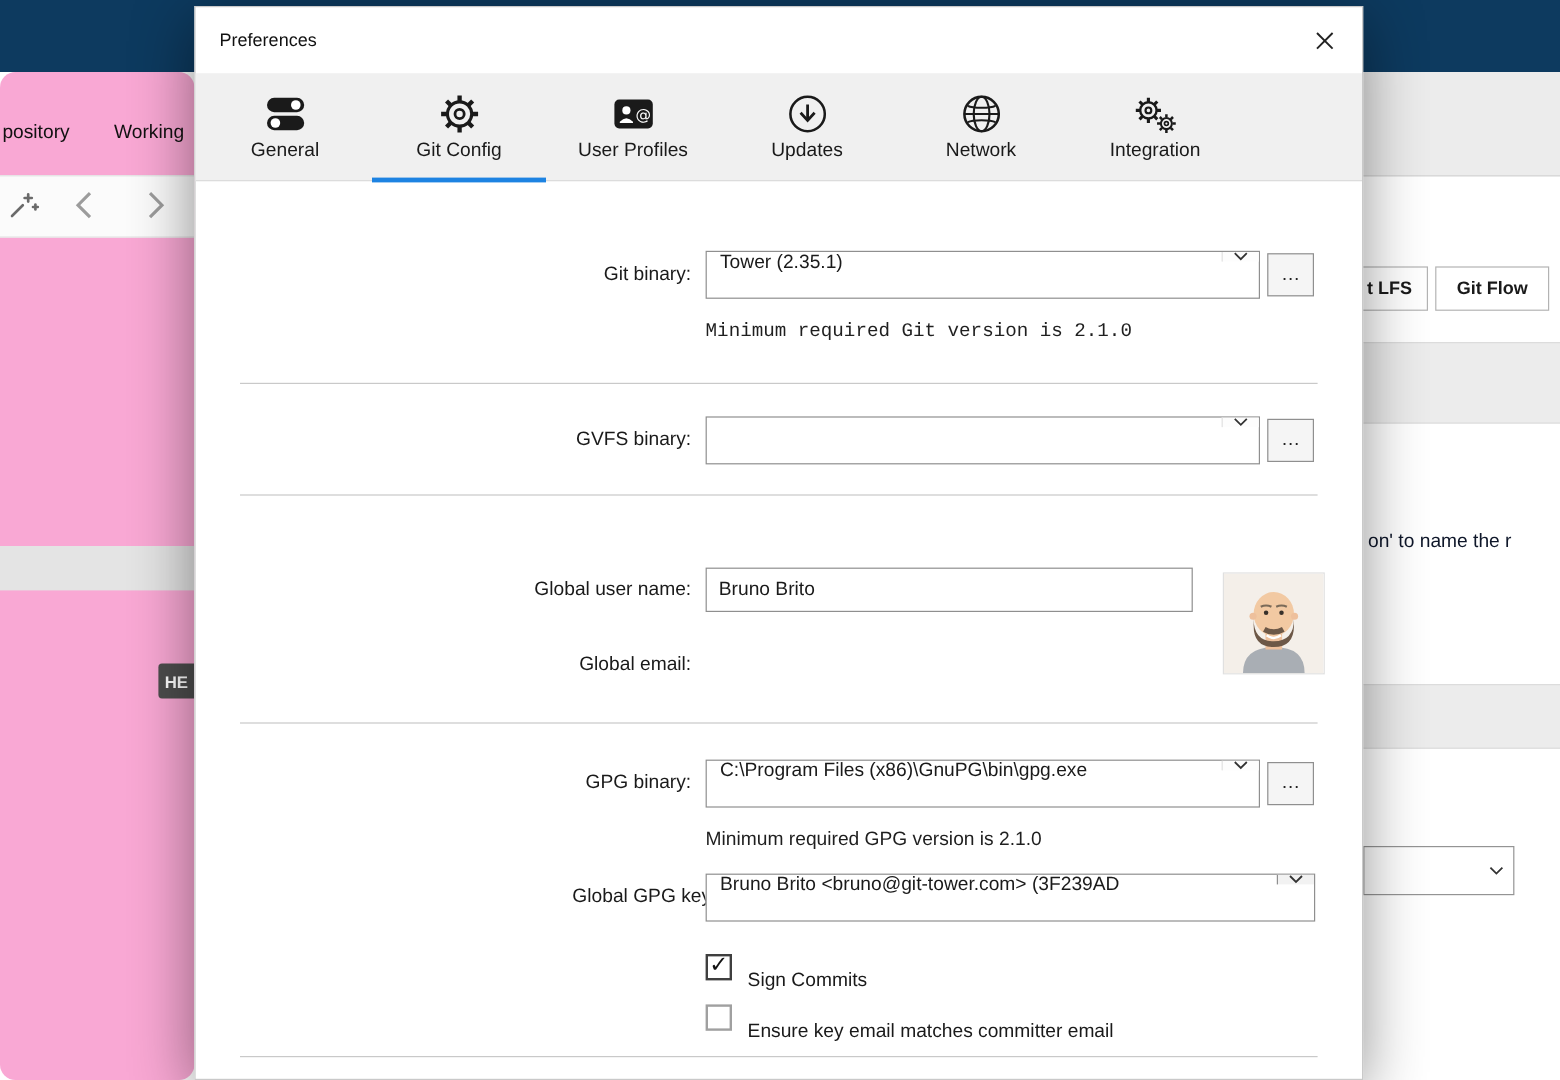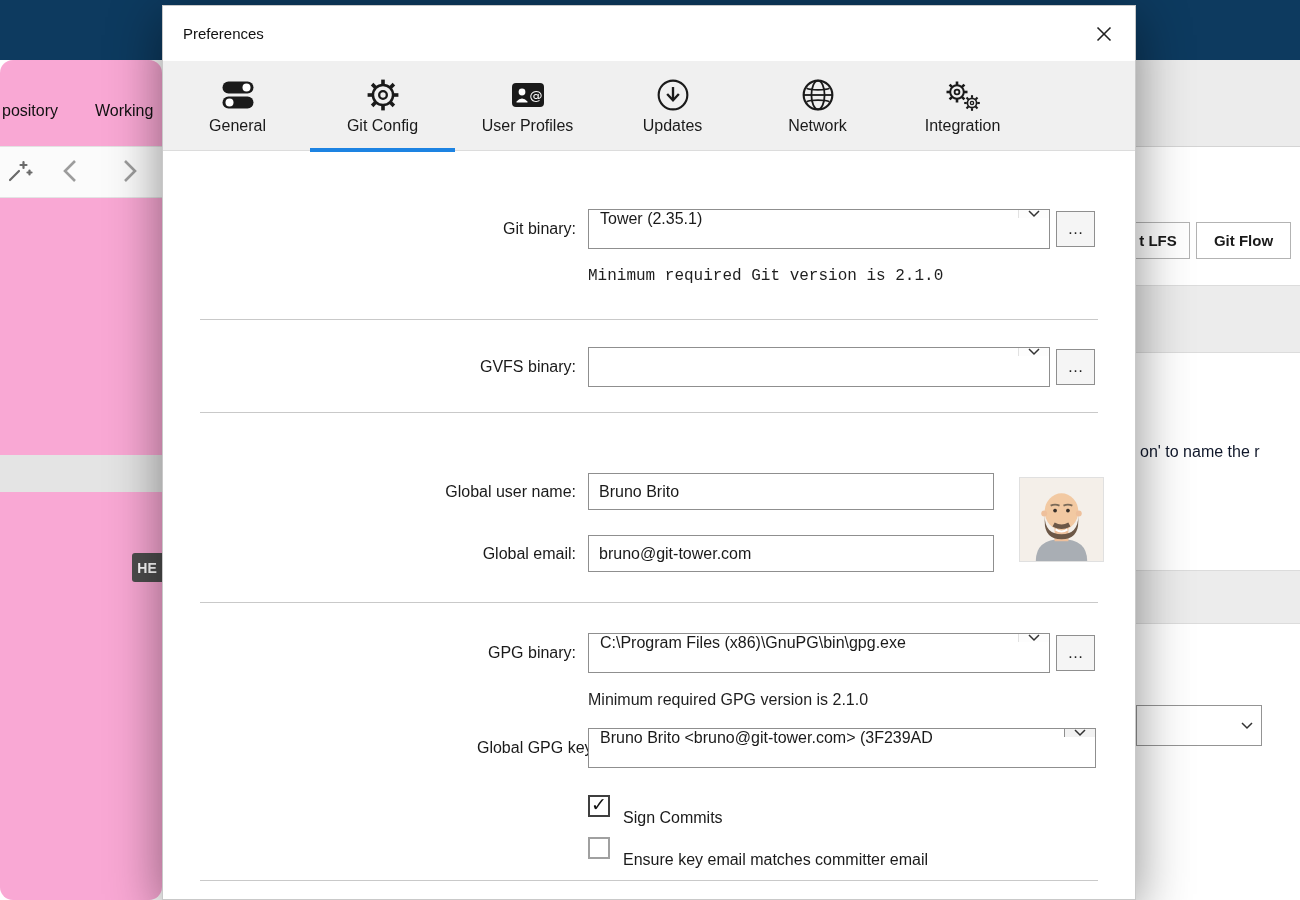--- a/index.html
+++ b/index.html
@@ -257,21 +257,20 @@
       </span>
     </div>
     <div class="more-btn" style="left:893px;top:343px;">…</div>
 
     <div class="hr" style="top:406px;"></div>
 
     <div class="fld-label" style="top:467px;line-height:37px;">Global user name:</div>
     <input class="txt-input" style="left: 425px; top: 467px; width: 406px; height: 37px;" value="Bruno Brito">
 
     <div class="fld-label" style="top:529px;line-height:37px;">Global email:</div>
-    <input class="txt-input" style="left: 425px; top: 529px; width: 406px; height: 37px;" value="bruno@git-tower.com">
 
     <div class="avatar-box">
       <svg width="83" height="83" viewBox="0 0 84 84">
         <rect width="84" height="84" fill="#f4efe9"></rect>
         <path d="M16 84 Q16 62 42 62 Q68 62 68 84 Z" fill="#a9aeb4"></path>
         <rect x="35" y="46" width="14" height="18" fill="#eec09c"></rect>
         <ellipse cx="42" cy="34" rx="17" ry="18.5" fill="#f2c9a2"></ellipse>
         <circle cx="24.5" cy="36" r="3" fill="#eec09c"></circle>
         <circle cx="59.5" cy="36" r="3" fill="#eec09c"></circle>
         <path d="M25 38 Q25 57 42 57 Q59 57 59 38 L59 44 Q59 62 42 62 Q25 62 25 44 Z" fill="#6d5847"></path>

